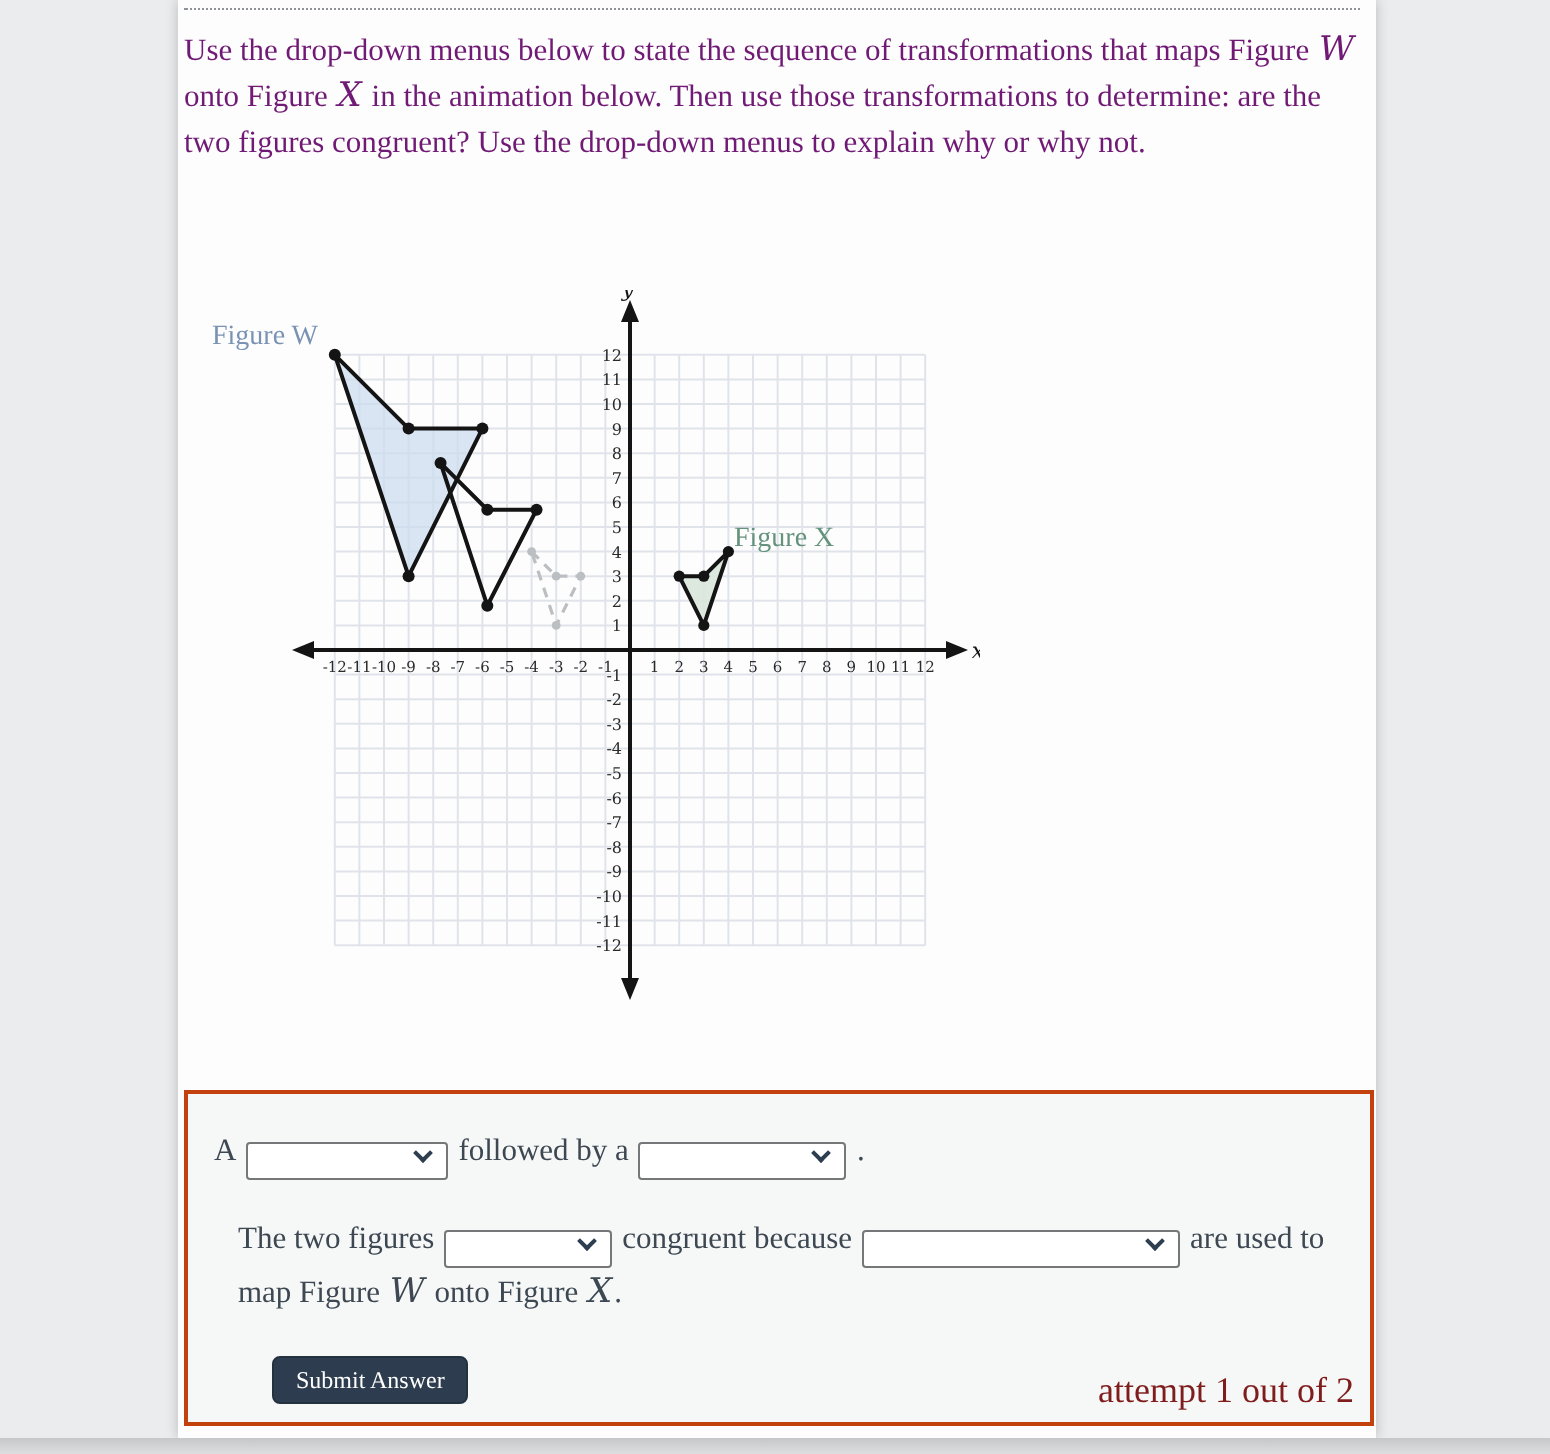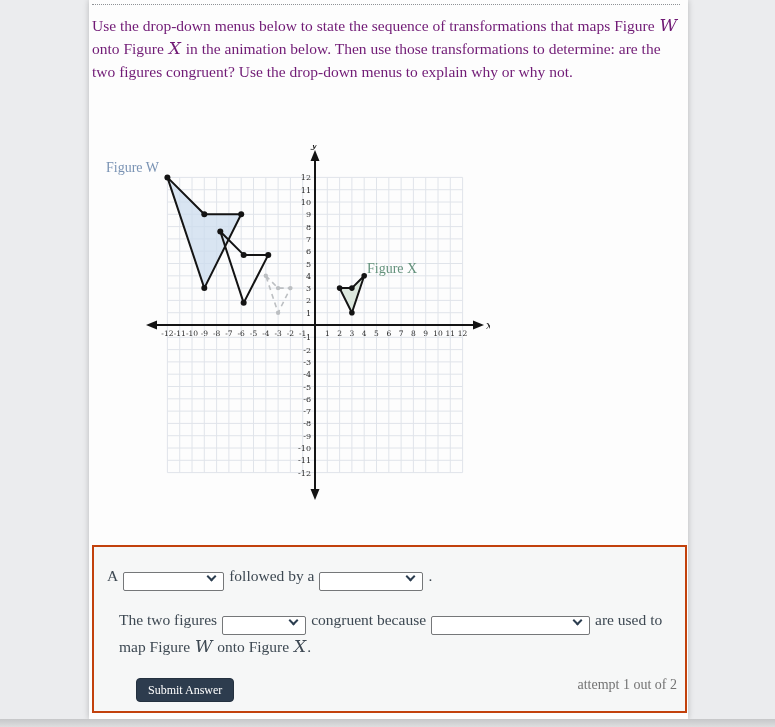--- a/index.html
+++ b/index.html
@@ -43,22 +43,22 @@
     border-right:2px solid #2c3e50; border-bottom:2px solid #2c3e50;
     transform:rotate(45deg); pointer-events:none;
   }
   .w-sel1 { width:101px; } .w-sel2 { width:104px; } .w-sel3 { width:84px; } .w-sel4 { width:159px; }
   .submit-btn {
     position:absolute; left:13px; top:131px; height:24px;
     background:#2d3c4e; color:#ffffff; border:1px solid #24313f; border-radius:4px;
     font-family:Liberation Serif, serif; font-size:12px; padding:0 11px; cursor:pointer;margin-left:29px;
   }
   .attempt-label {
-    position:absolute; right:8px; bottom:18px;
-    font-size:14px; color:#737373;
+    position:absolute; right:8px; bottom:5px;
+    font-size:18px; color:#7f1d1d;
   }
 </style>
 </head>
 <body>
 
 <div class="content-column">
 
   <div class="dotted-divider"></div>
 
   <div class="question-text"><span>Use the drop-down menus below to state the sequence of transformations that maps Figure </span><span class="math-var">W</span><span> onto Figure </span><span class="math-var">X</span><span> in the animation below. Then use those transformations to determine: are the two figures congruent? Use the drop-down menus to explain why or why not.</span>

